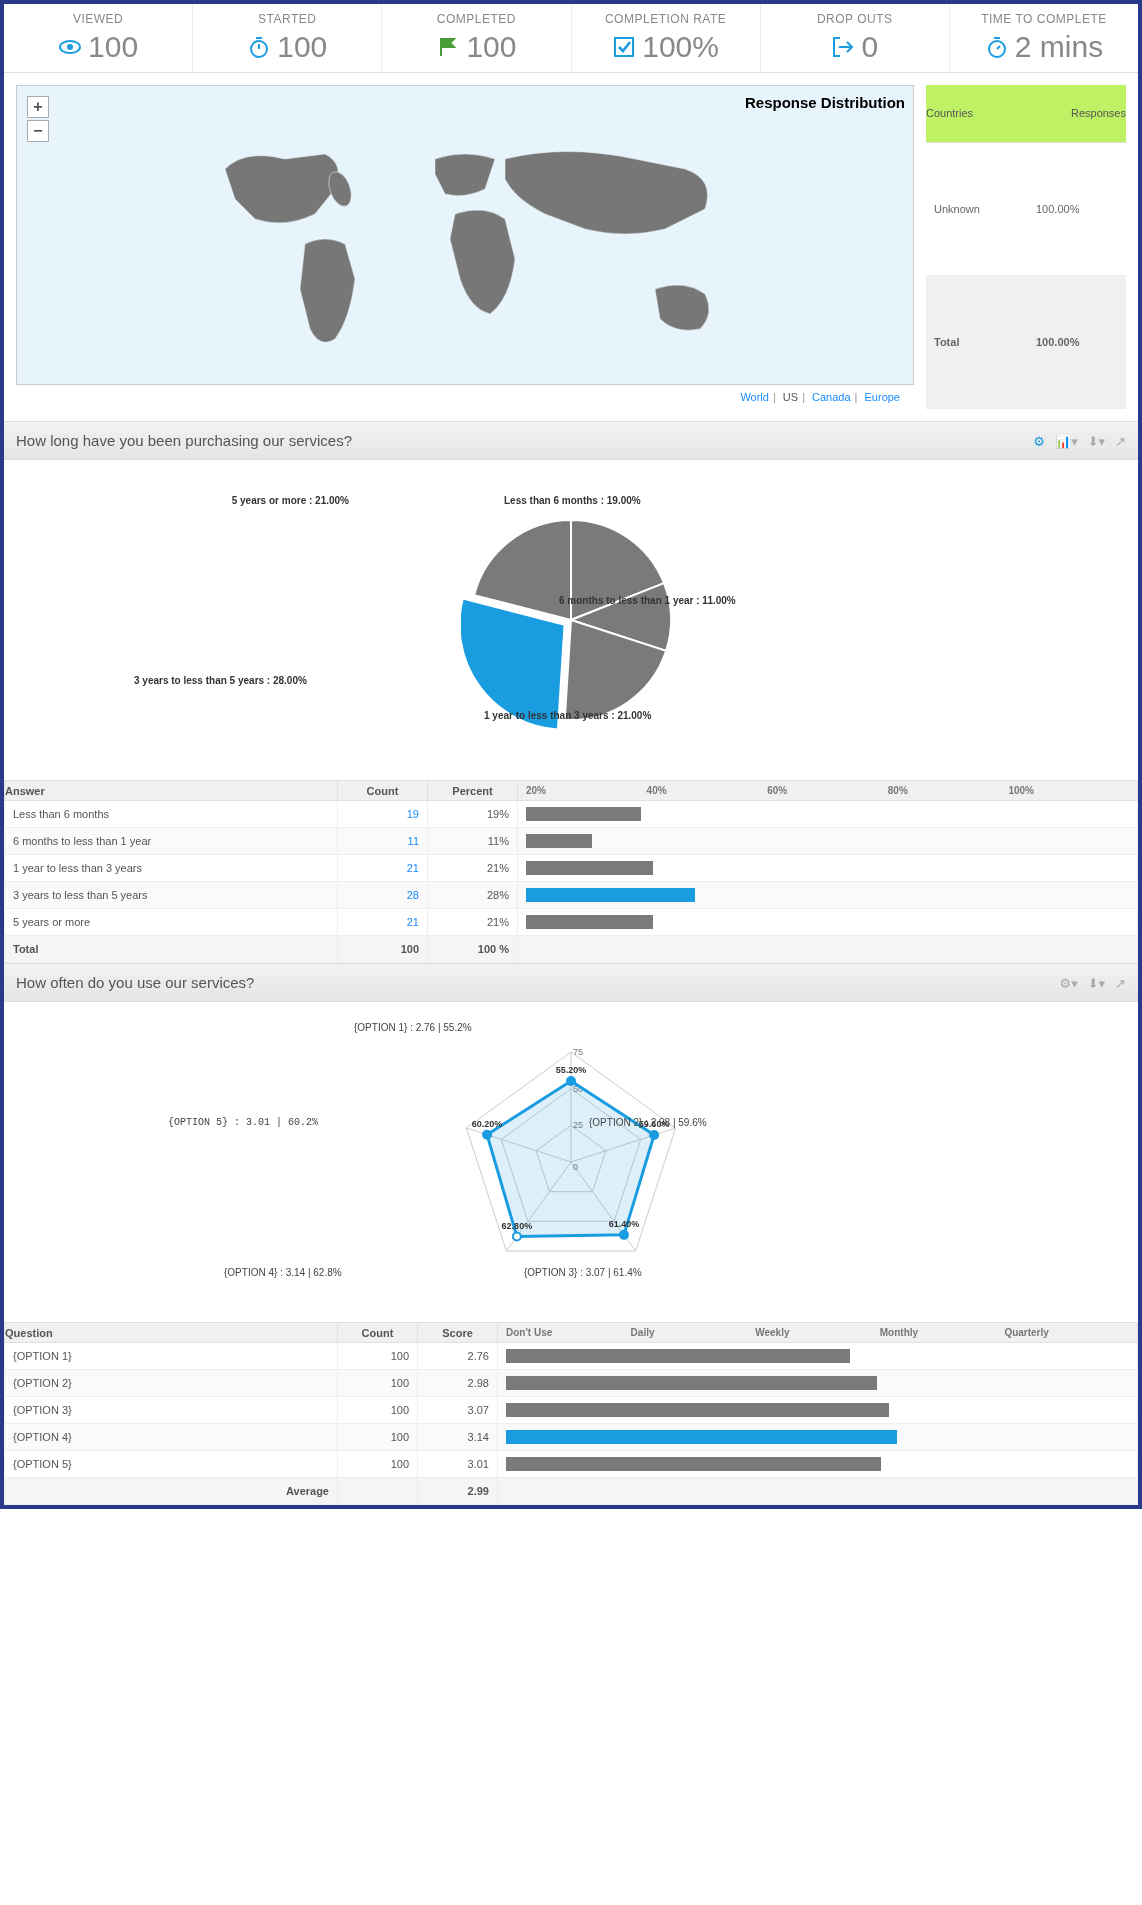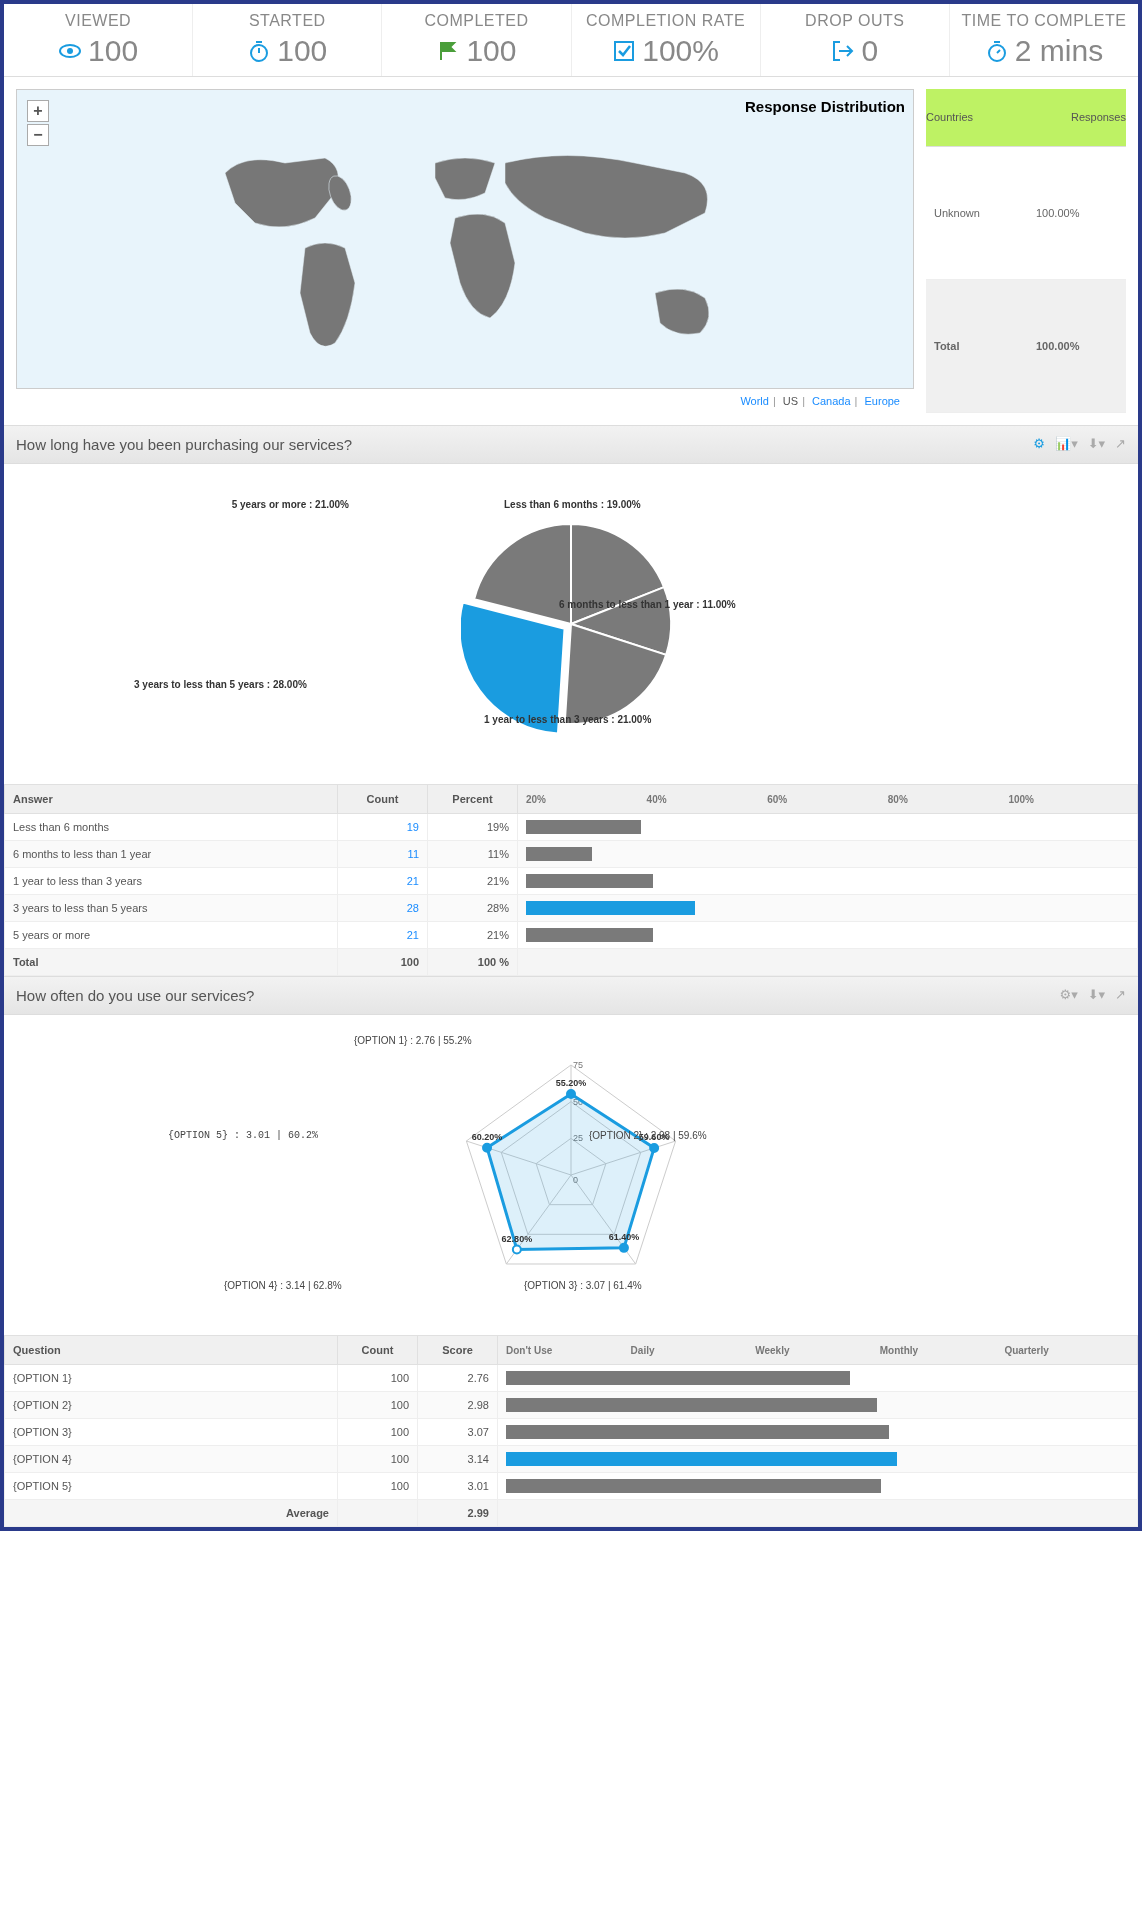--- a/index.html
+++ b/index.html
@@ -1,46 +1,46 @@
 <!DOCTYPE html>
 <html><head>
 <meta charset="utf-8">
 <style>
 *{box-sizing:border-box;margin:0;padding:0}
 body{font-family:Arial,Helvetica,sans-serif;background:#fff;width:1142px;border:4px solid #2a3a8a}
 .stats-row{display:flex;border-bottom:1px solid #ddd}
 .stat{flex:1;text-align:center;padding:8px 4px;border-right:1px solid #eee}
 .stat:last-child{border-right:none}
-.stat-label{font-size:16px;color:#888;letter-spacing:0.5px;margin-bottom:4px}
+.stat-label{font-size:12px;color:#888;letter-spacing:0.5px;margin-bottom:4px}
 .stat-value{font-size:30px;color:#888;display:flex;align-items:center;justify-content:center;gap:6px}
 .stat-value .icon{width:24px;height:24px;display:inline-flex;align-items:center;justify-content:center}
 .map-section{display:flex;padding:12px;gap:12px}
 .map-panel{flex:1;background:#e8f4fb;border:1px solid #ccc;position:relative;height:300px}
 .map-title{text-align:right;font-weight:bold;font-size:15px;color:#000000;padding:8px}
 .zoom-controls{position:absolute;top:10px;left:10px;display:flex;flex-direction:column}
 .zoom-btn{width:22px;height:22px;background:#fff;border:1px solid #aaa;font-size:16px;font-weight:bold;color:#555;cursor:pointer;display:flex;align-items:center;justify-content:center;margin-bottom:2px}
 .map-svg{display:block;margin:0 auto}
 .map-links{text-align:right;font-size:11px;padding:6px 14px;color:#999}
 .map-links a{color:#1a8cff;text-decoration:none;cursor:pointer}
 .map-links .sep{color:#999;margin:0 4px}
 .countries-table{width:200px;font-size:11px;border-collapse:collapse}
 .countries-table th{text-align:left;background:#bef264;color:#555;font-weight:normal;border-bottom:1px solid #ddd}
 .countries-table th:last-child{text-align:right}
 .countries-table td{padding:8px;color:#666;border-bottom:1px solid #eee}
 .countries-table td:last-child{text-align:left}
 .countries-table tr.total td{background:#f0f0f0;font-weight:bold}
-.question-header{background:linear-gradient(#f2f2f2,#e5e5e5);padding:10px 12px;display:flex;justify-content:space-between;align-items:flex-start;border-top:1px solid #ddd;border-bottom:1px solid #ddd}
+.question-header{background:linear-gradient(#f2f2f2,#e5e5e5);padding:10px 12px;display:flex;justify-content:space-between;align-items:flex-end;border-top:1px solid #ddd;border-bottom:1px solid #ddd}
 .question-title{font-size:15px;color:#555}
 .question-tools{display:flex;gap:10px;color:#aaa;font-size:13px}
 .question-tools span{cursor:pointer}
 .chart-area{padding:20px;background:#fff;position:relative}
 .pie-container{display:flex;justify-content:center;align-items:center;height:280px;position:relative}
 .pie-label{position:absolute;font-size:10px;font-weight:bold;color:#333;white-space:nowrap}
 .data-table{width:100%;border-collapse:collapse;font-size:11px}
-.data-table th{background:#f0f0f0;padding:8px;text-align:left;color:#555;font-weight:bold;border:1px solid #e0e0e0}
+.data-table th{background:#f0f0f0;text-align:left;color:#555;font-weight:bold;border:1px solid #e0e0e0}
 .data-table th.num{text-align:center}
 .data-table td{padding:7px 8px;color:#555;border:1px solid #eee}
 .data-table td.num{text-align:right}
 .data-table td.link{color:#1a8cff}
 .data-table tr.alt td{background:#fafafa}
 .data-table tr.total td{font-weight:bold;background:#f5f5f5}
 .bar-cell{position:relative;padding:4px 8px!important}
 .bar-bg{position:relative;height:14px;width:100%}
 .bar-fill{height:14px;background:#7a7a7a}
 .bar-fill.hilite{background:#1a9ce0}

